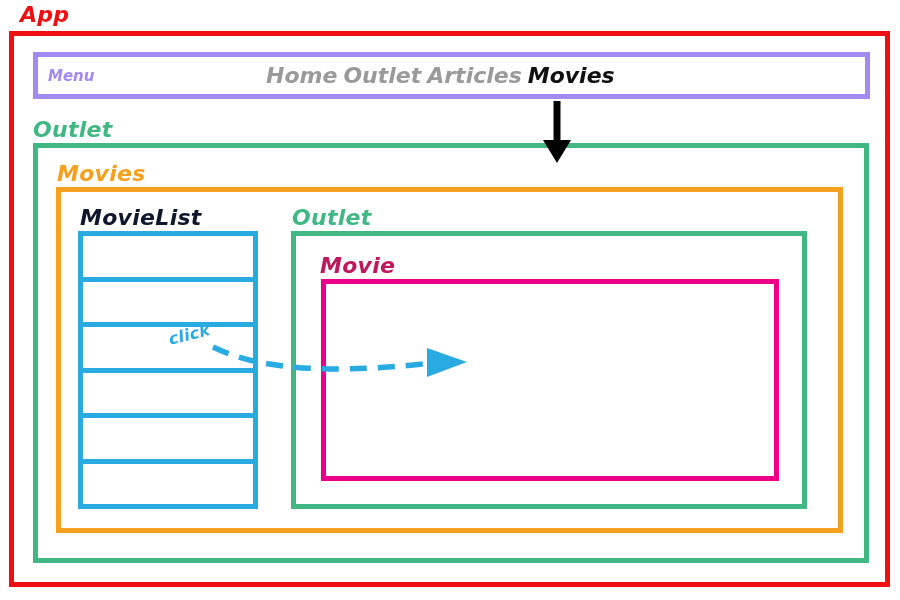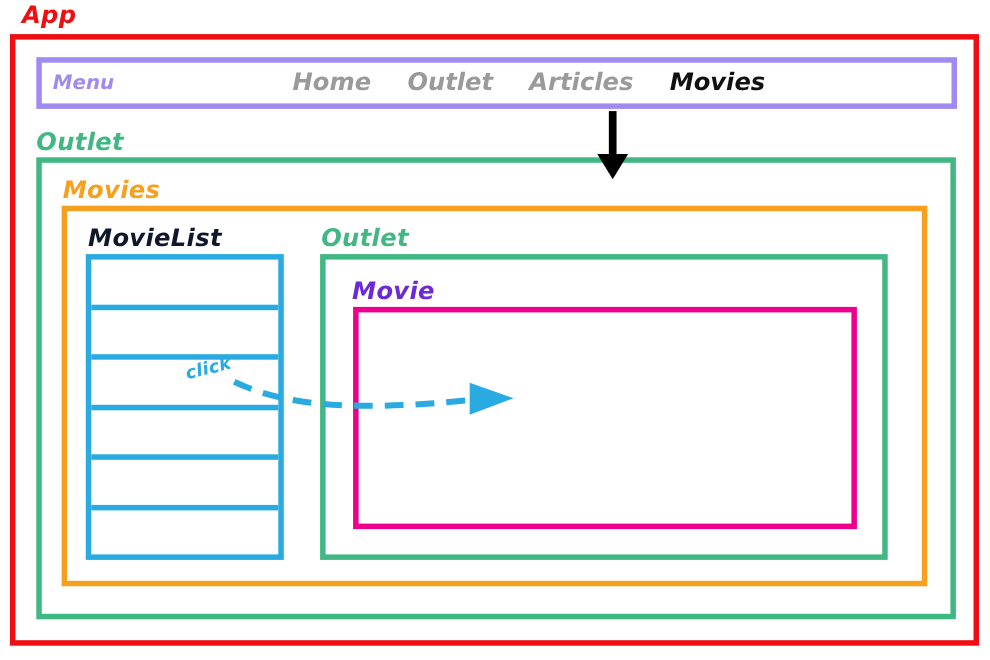--- a/index.html
+++ b/index.html
@@ -11,22 +11,22 @@
   .box { position: absolute; background: #fff; }
   .box-label { position: absolute; font-size: 22px; letter-spacing: 0.3px; white-space: nowrap; }
 
   
   .app-label { left: 20px; top: 2px; color: #ef0e12; }
   .app-box { left: 9px; top: 31px; width: 881px; height: 556px; border: 5px solid #ef0e12; }
 
   
   .menu-box { left: 33px; top: 52px; width: 837px; height: 47px; border: 5px solid #a18bf2;
               display: flex; align-items: center; }
-  .menu-label { position: static; margin-left: 10px; color: #a18bf2; font-size: 18px; }
-  .nav { position: absolute; left: 228px; top: 0; height: 100%; display: flex; align-items: center; gap: 33px; }
+  .menu-label { position: static; margin-left: 10px; color: #a18bf2; font-size: 15px; }
+  .nav { position: absolute; left: 228px; top: 0; height: 100%; display: flex; align-items: center; gap: 6px; }
   .nav-item { font-size: 22px; color: #9a9a9a; cursor: pointer; white-space: nowrap; }
   .nav-item.active { color: #111111; }
 
   
   .outlet-label { left: 33px; top: 117px; color: #41b883; }
   .outlet-box { left: 33px; top: 143px; width: 836px; height: 420px; border: 5px solid #41b883; }
 
   
   .movies-label { left: 57px; top: 161px; color: #f5a01e; }
   .movies-box { left: 56px; top: 187px; width: 787px; height: 346px; border: 5px solid #f5a01e; }
@@ -36,21 +36,21 @@
   .movielist-box { left: 78px; top: 231px; width: 180px; height: 278px; border: 5px solid #29abe2;
                    display: flex; flex-direction: column; }
   .mlrow { flex: 1 1 0; border-bottom: 5px solid #29abe2; }
   .mlrow:last-child { border-bottom: none; }
 
   
   .outlet-inner-label { left: 292px; top: 205px; color: #41b883; }
   .outlet-inner-box { left: 291px; top: 231px; width: 516px; height: 278px; border: 5px solid #41b883; }
 
   
-  .movie-label { left: 320px; top: 253px; color: #6d28d9; }
+  .movie-label { left: 320px; top: 253px; color: #be185d; }
   .movie-box { left: 321px; top: 279px; width: 458px; height: 202px; border: 5px solid #ec008c; }
 
   
   .click-label { left: 169px; top: 330px; color: #29abe2; font-size: 16px;
                  transform: rotate(-14deg); transform-origin: left center; }
 
   
   .overlay { position: absolute; left: 0; top: 0; width: 900px; height: 600px;
              pointer-events: none; z-index: 10; }
 </style>

